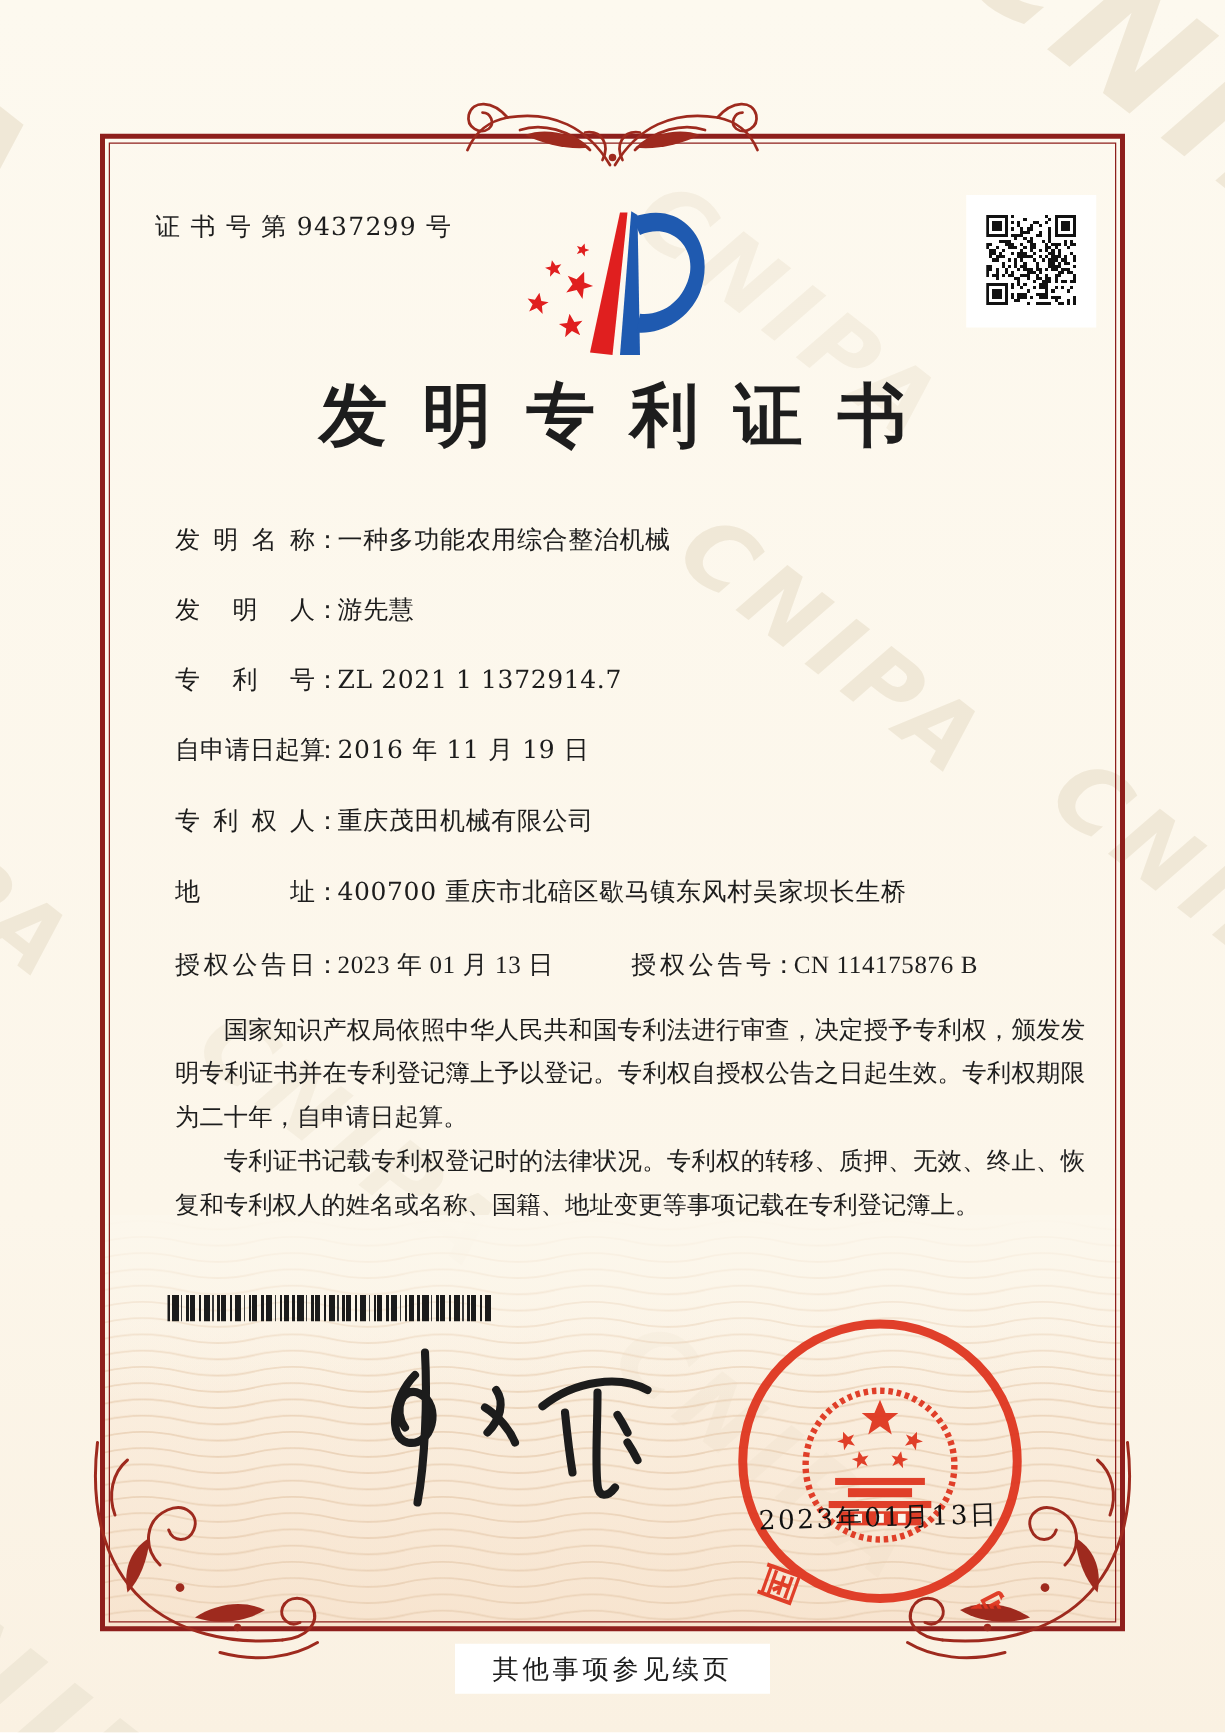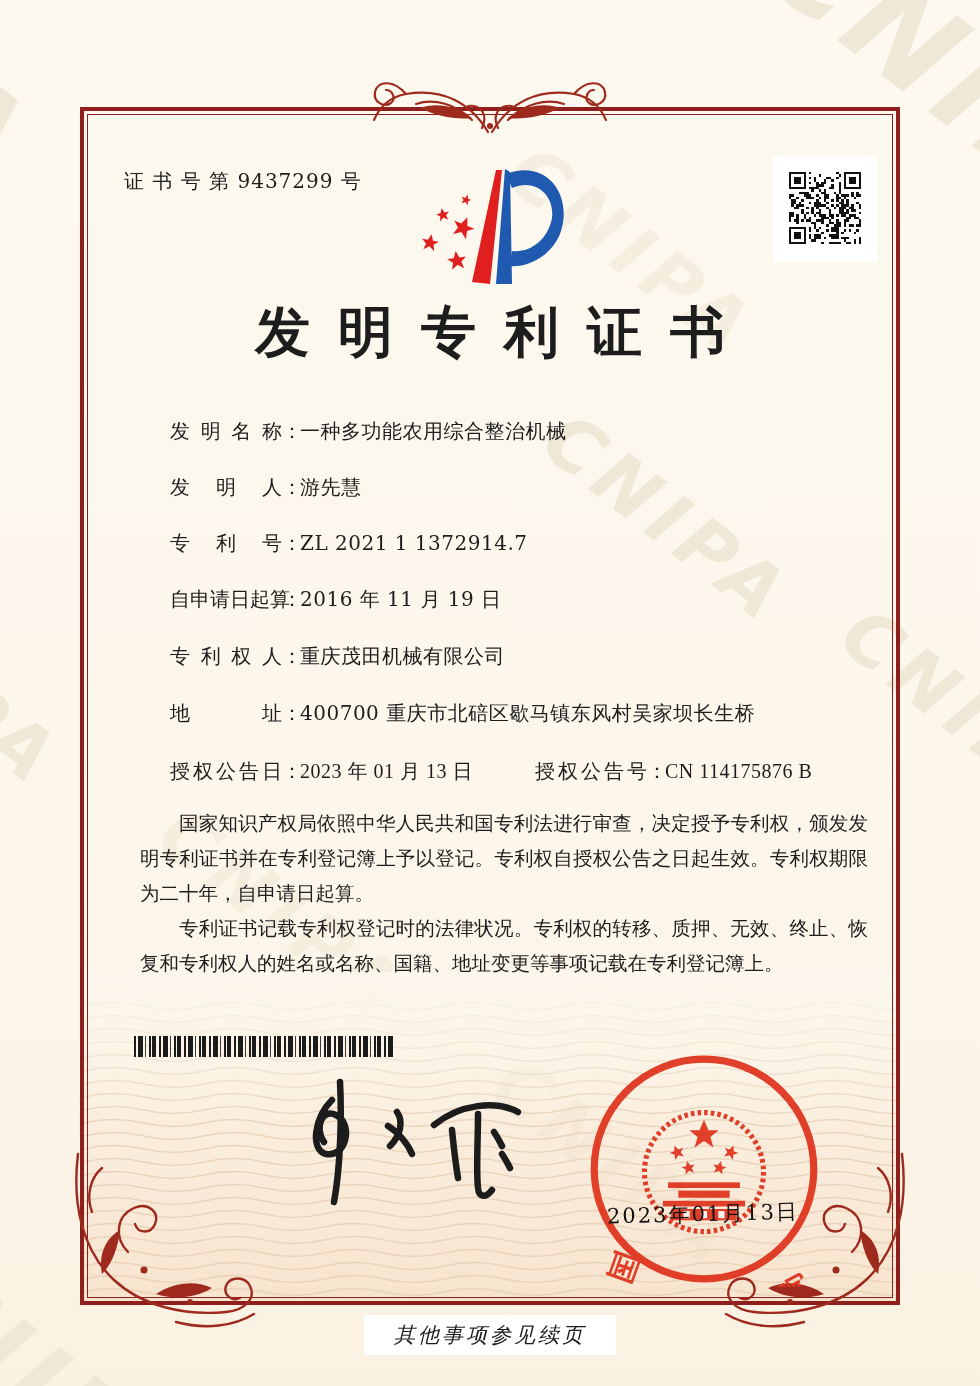--- a/index.html
+++ b/index.html
@@ -37,21 +37,21 @@
   .logo{position:absolute;left:412px;top:156px;z-index:5;}
   .qr-wrap{position:absolute;left:773px;top:156px;width:104px;height:106px;background:#ffffff;z-index:5;}
   .qr-wrap svg{position:absolute;left:16px;top:16px;}
   .cert-title{position:absolute;left:0;right:0;top:296px;text-align:center;z-index:5;}
   .cert-title span{font-size:55px;font-weight:700;letter-spacing:28px;margin-right:-28px;}
   
   .fields{position:absolute;left:140px;top:408px;width:740px;z-index:5;font-size:20px;}
   .frow{position:absolute;left:0;white-space:nowrap;}
   .r1{top:10px;} .r2{top:66px;} .r3{top:122px;} .r4{top:178px;}
   .r5{top:235px;} .r6{top:292px;} .r7{top:350px;font-family:Liberation Serif, serif;}
-  .flabel{display:inline-block;width:112px;text-align:justify;text-align-last:justify;vertical-align:top;margin-left:30px;}
+  .flabel{display:inline-block;width:112px;text-align:justify;text-align-last:justify;vertical-align:top;}
   .fcolon{display:inline-block;width:16px;}
   .fvalue{display:inline-block;margin-left:2px;letter-spacing:.5px;}
   .pair2{position:absolute;left:365px;top:0;white-space:nowrap;}
   
   .paras{position:absolute;left:140px;top:806px;width:728px;z-index:5;
          font-size:19.5px;line-height:35px;text-align:justify;}
   .paras p{margin:0;text-indent:2em;}
   
   .barcode{position:absolute;left:134px;top:1036px;width:260px;height:21px;z-index:5;
     background:repeating-linear-gradient(90deg,
@@ -60,21 +60,21 @@
       #1b1b1b 18px 22px,rgba(0,0,0,0) 22px 25px);}
   .signer{position:absolute;left:140px;top:1110px;z-index:5;
           font-family:"DejaVu Sans","Liberation Sans",sans-serif;font-size:22px;line-height:45px;letter-spacing:4px;}
   .sig{position:absolute;left:262px;top:1070px;z-index:6;}
   .seal{position:absolute;left:586px;top:1051px;z-index:7;opacity:.95;}
   .seal-date{position:absolute;left:596px;top:1200px;width:214px;text-align:center;z-index:8;
              font-size:21px;letter-spacing:2px;color:#101010;transform:rotate(-1.5deg);}
   .page-ind{position:absolute;left:0;right:0;top:1259px;text-align:center;font-size:18px;
             letter-spacing:2px;z-index:5;}
   .cont-note{position:absolute;left:50%;transform:translateX(-50%);top:1315px;z-index:5;
-             background:#ffffff;padding:6px 30px;font-size:21px;font-style:italic;letter-spacing:3px;}
+             background:#ffffff;padding:6px 30px;font-size:21px;letter-spacing:3px;}
 </style>
 </head>
 <body>
 
 <div class="page">
 
   <div class="wm wm1">CNIPA</div>
   <div class="wm wm2">CNIPA</div>
   <div class="wm wm3">CNIPA</div>
   <div class="wm wm4">CNIPA</div>

